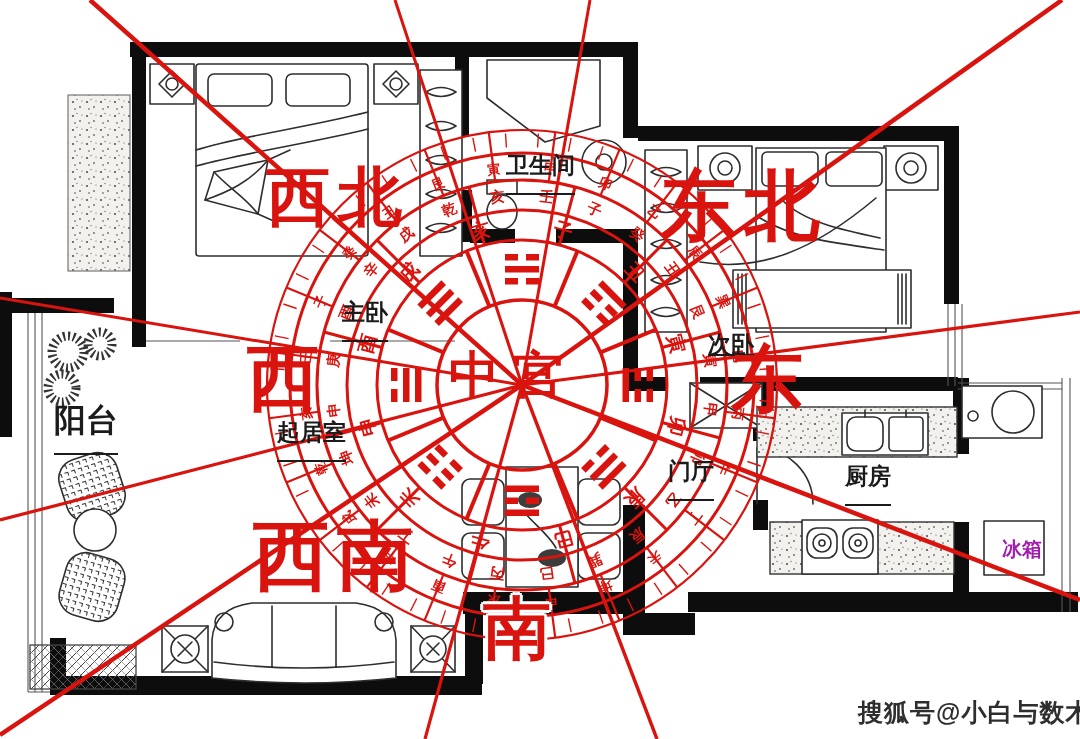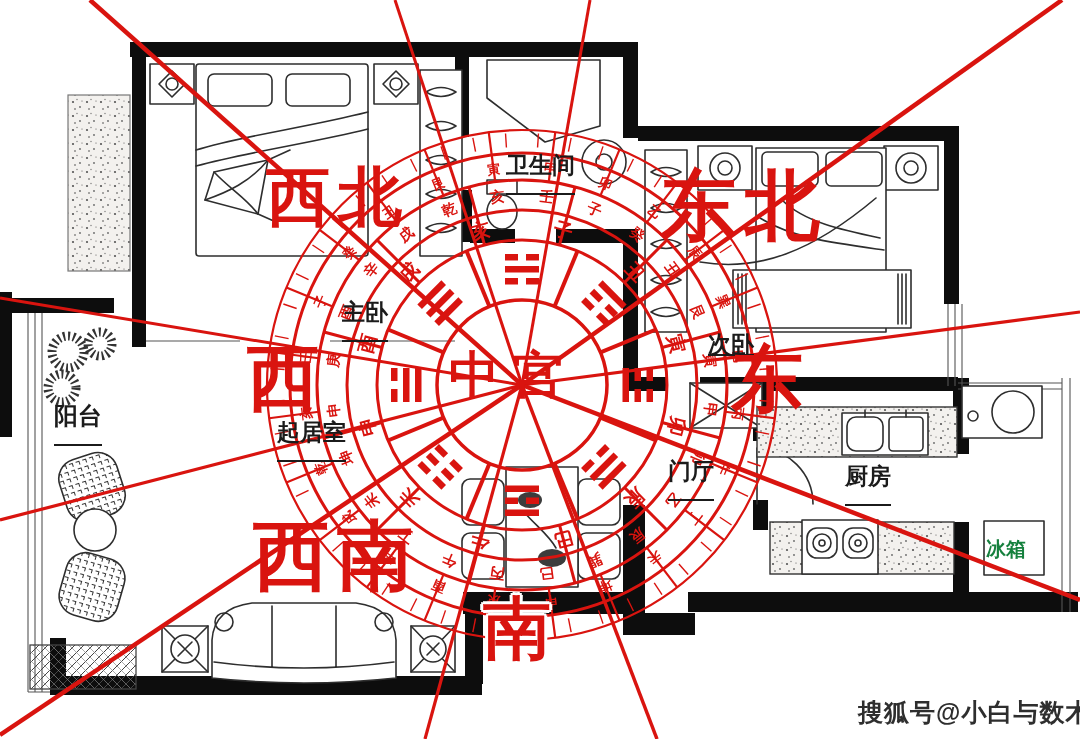--- a/index.html
+++ b/index.html
@@ -29,22 +29,22 @@
   .u{border-bottom:2px solid #1b1b1b;padding-bottom:15px;}
   .halo{
     text-shadow:3px 0 0 #fff,-3px 0 0 #fff,0 3px 0 #fff,0 -3px 0 #fff,
                 2px 2px 0 #fff,-2px -2px 0 #fff,2px -2px 0 #fff,-2px 2px 0 #fff;
   }
   .center-label{
     position:absolute;z-index:4;color:var(--red,#d9140f);
     font-weight:900;font-size:50px;line-height:1;letter-spacing:14px;white-space:nowrap;
   }
   .fridge-label{
-    position:absolute;z-index:3;color:#15803d;font-size:20px;font-weight:700;
-    width:56px;text-align:left;white-space:nowrap;
+    position:absolute;z-index:3;color:#a21caf;font-size:20px;font-weight:700;
+    width:56px;text-align:right;white-space:nowrap;
   }
   .watermark{
     position:absolute;z-index:5;left:858px;top:696px;
     color:#2e2e2e;font-size:25px;font-weight:700;letter-spacing:1px;white-space:nowrap;
   }
 </style>
 </head>
 <body>
 
 <div class="stage">
@@ -452,20 +452,20 @@
   <div class="dir-label" style="left:660px;top:168px;font-size:76px;">东北</div>
   <div class="dir-label" style="left:247px;top:342px;font-size:72px;letter-spacing:0;">西</div>
   <div class="dir-label" style="left:731px;top:343px;font-size:72px;letter-spacing:0;">东</div>
   <div class="dir-label" style="left:253px;top:518px;font-size:76px;">西南</div>
   <div class="dir-label halo" style="left:483px;top:594px;font-size:68px;letter-spacing:0;">南</div>
   <div class="center-label" style="left:449px;top:350px;">中宫</div>
 
   <div class="room-label u" style="left:506px;top:153px;">卫生间</div>
   <div class="room-label u" style="left:342px;top:300px;">主卧</div>
   <div class="room-label" style="left:708px;top:332px;text-decoration:underline;">次卧</div>
-  <div class="room-label u" style="left:54px;top:403px;font-size:24px;">阳台</div>
+  <div class="room-label u" style="left:54px;top:403px;font-size:32px;">阳台</div>
   <div class="room-label u" style="left:277px;top:420px;">起居室</div>
   <div class="room-label u" style="left:668px;top:459px;">门厅</div>
   <div class="room-label u" style="left:812px;top:464px;margin-left:33px;">厨房</div>
   <div class="fridge-label" style="left:986px;top:536px;">冰箱</div>
 
   <div class="watermark halo">搜狐号@小白与数术</div>
 </div>
 
 </body></html>

